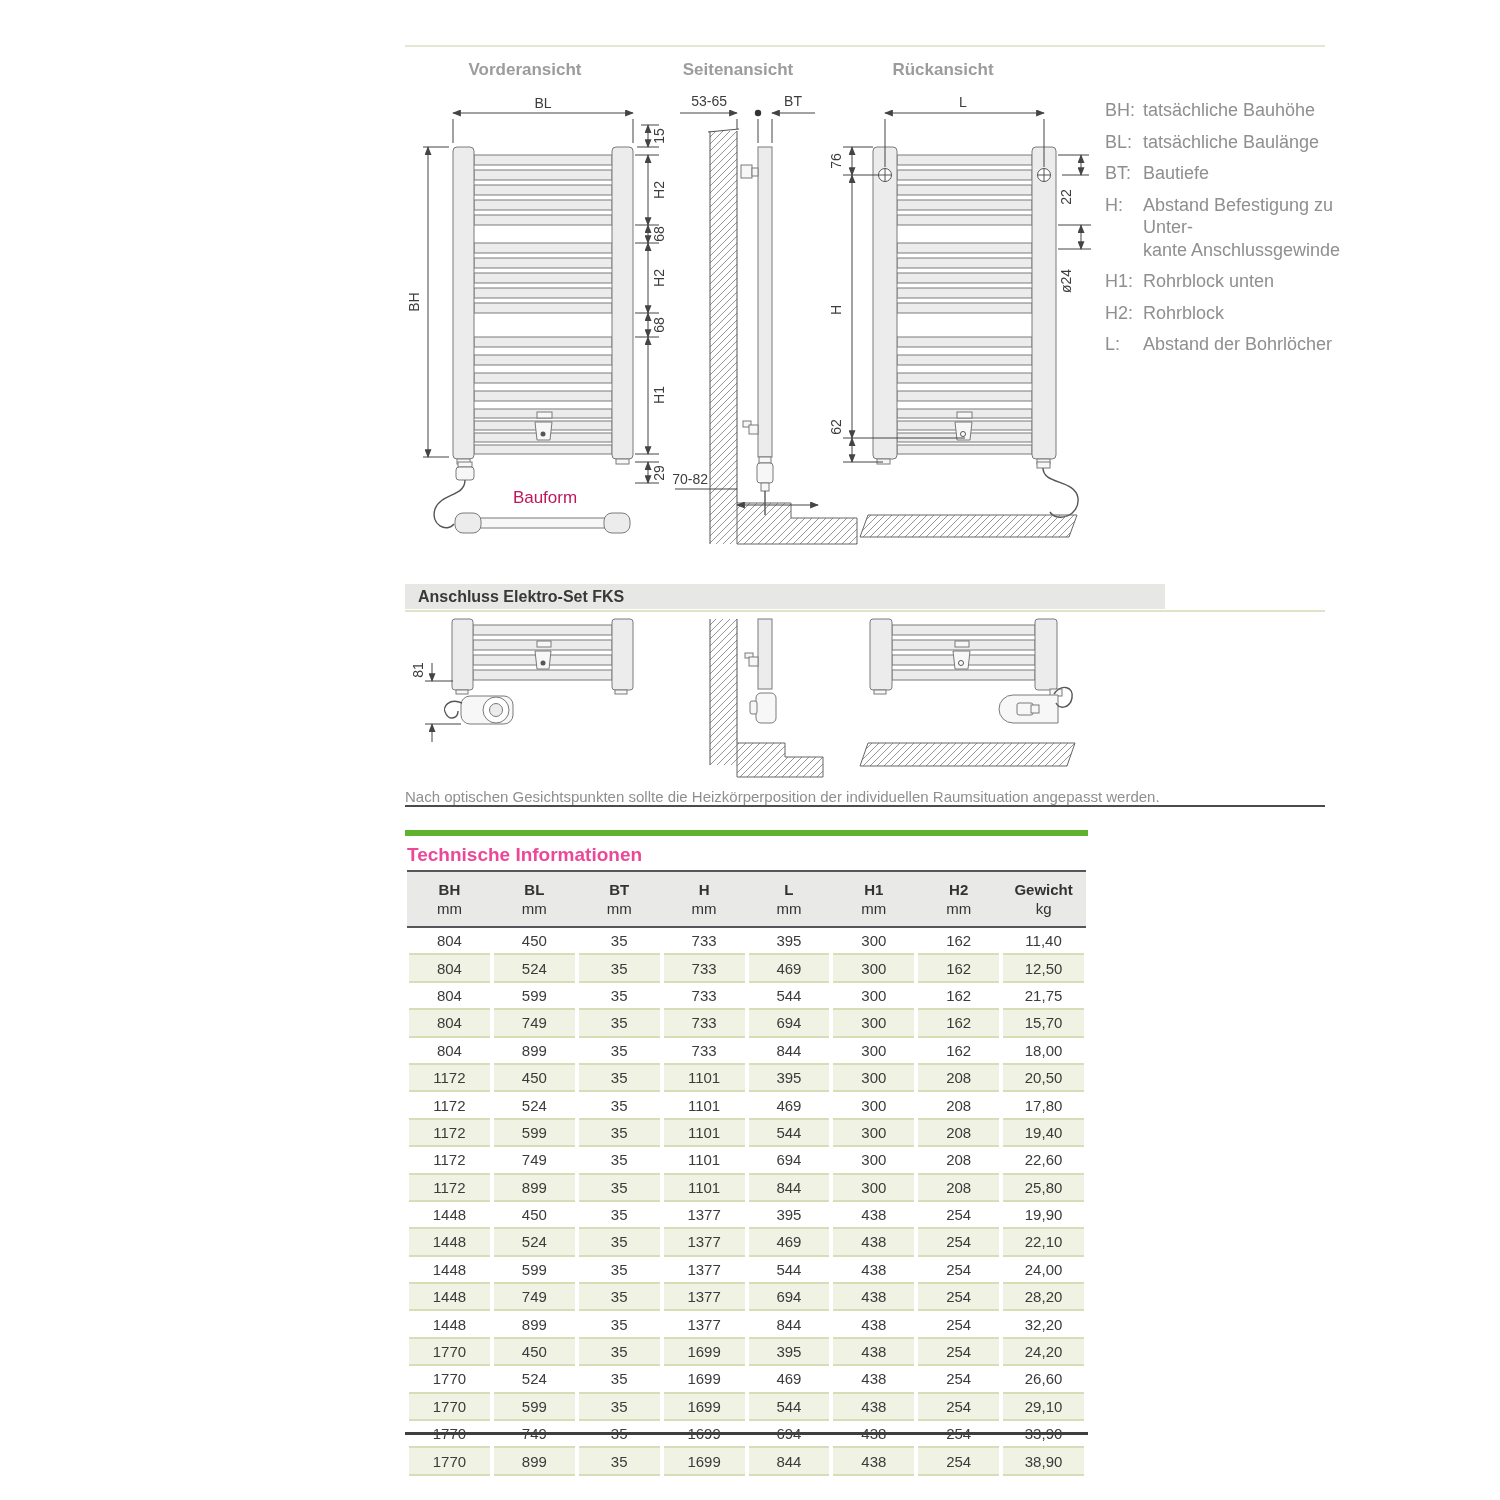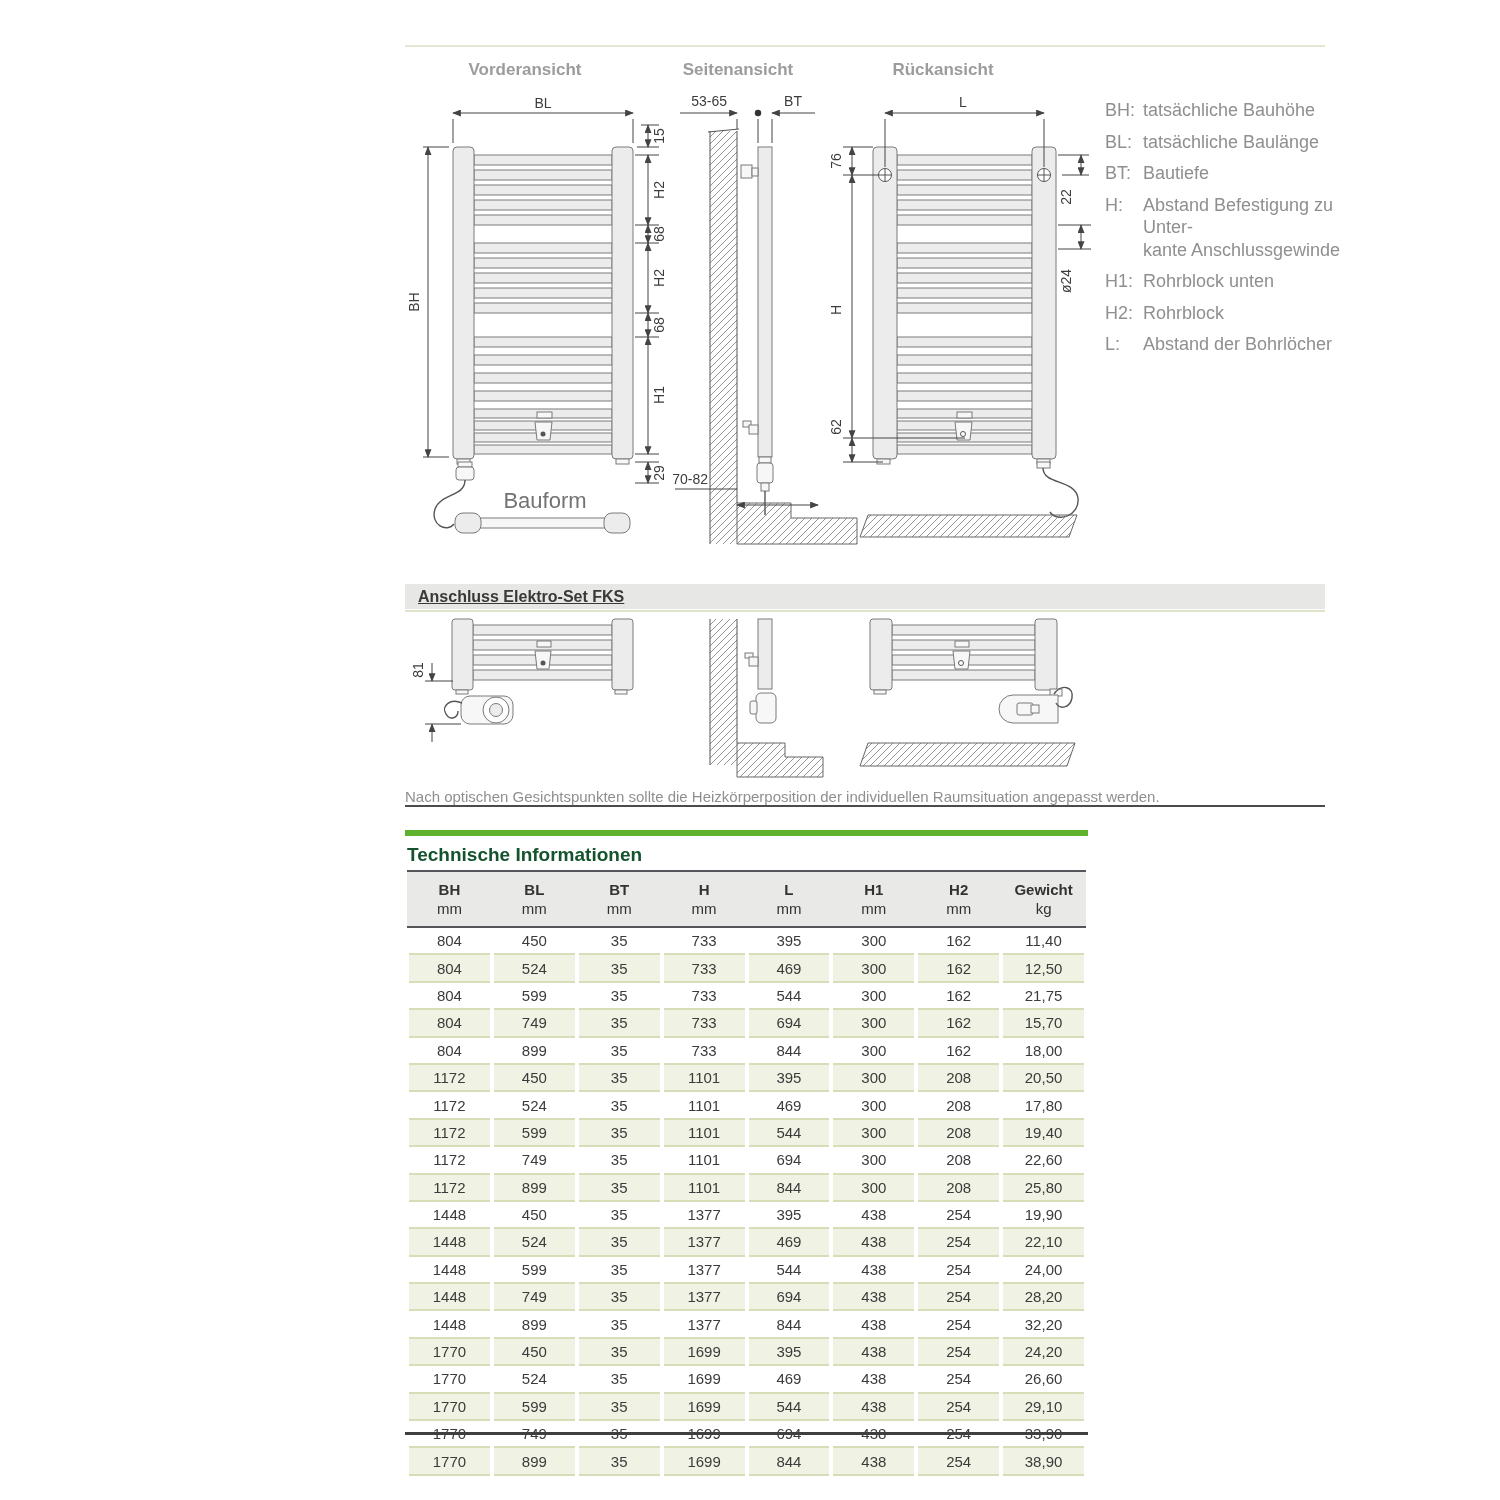--- a/index.html
+++ b/index.html
@@ -2,34 +2,34 @@
 <html><head>
 <meta charset="utf-8">
 <style>
   html,body{margin:0;padding:0;background:#fff;}
   #page{position:relative;width:1500px;height:1500px;background:#fff;overflow:hidden;
         font-family:"Liberation Sans",sans-serif;color:#3b3b3b;}
   .abs{position:absolute;}
   .rule-light{height:2px;background:#e3e8d4;}
   .rule-dark{height:2px;background:#4b4b4b;}
   .view-title{font-size:17px;color:#9c9c9c;transform:translateX(-50%);white-space:nowrap;font-weight:bold;}
-  .gray-label{font-size:22px;color:#737373;transform:translateX(-50%);white-space:nowrap;}
+  .gray-label{font-size:17px;color:#be185d;transform:translateX(-50%);white-space:nowrap;}
   .note{font-size:15px;color:#8f8f8f;white-space:nowrap;}
   
   #legend{left:1105px;top:99px;width:260px;}
   .lg-row{display:flex;margin-bottom:9px;font-size:18px;color:#8f8f8f;line-height:1.25;}
   .lg-term{width:38px;flex:0 0 38px;}
   .lg-text{white-space:pre-line;}
   
-  #fks-band{left:405px;top:584px;width:920px;height:25px;background:#e7e7e5;text-decoration:underline;}
+  #fks-band{left:405px;top:584px;width:760px;height:25px;background:#e7e7e5;}
   #fks-band span{display:block;padding-left:13px;line-height:25px;font-size:16px;font-weight:bold;color:#383838;}
   #fks-underline{left:405px;top:610px;width:920px;height:2px;background:#dde5c9;}
   
   #green-bar{left:405px;top:830px;width:683px;height:6px;}
-  #tbl-title{left:407px;top:844px;font-size:19px;font-weight:bold;color:#14532d;}
+  #tbl-title{left:407px;top:844px;font-size:19px;font-weight:bold;color:#ec4899;}
   #tech-table{left:405px;top:870px;width:683px;border-collapse:collapse;table-layout:fixed;
               font-size:15px;color:#3b3b3b;}
   #tech-table thead th{background:#e9e9e7;border-top:2px solid #55555a;border-bottom:2px solid #55555a;
       height:54px;font-size:15px;font-weight:bold;color:#333;text-align:center;padding:0;}
   #tech-table th .unit{font-weight:normal;margin-top:2px;}
   #tech-table td{height:25.4px;text-align:center;padding:0;}
   #tech-table tr.green td{background:#f0f2e3;border-top:2px solid #d6deb7;border-bottom:2px solid #d6deb7;
       border-left:4px solid #fff;border-right:4px solid #fff;}
   #tech-table tr.white td{background:#fff;}
   #tbl-bottom{left:405px;top:1432px;width:683px;height:3px;background:#3f3f3f;}

